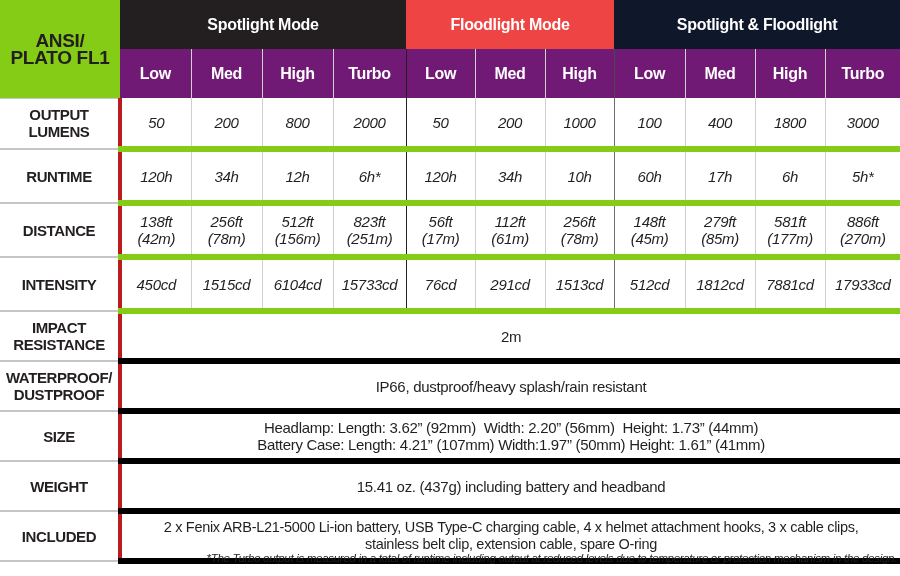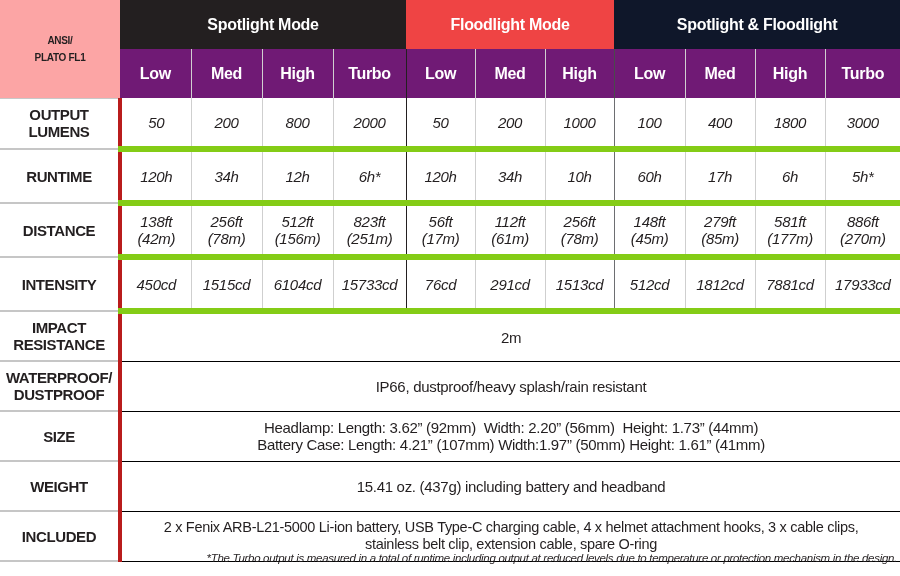--- a/index.html
+++ b/index.html
@@ -1,37 +1,37 @@
 <!DOCTYPE html>
 <html><head>
 <meta charset="utf-8">
 <style>
   html, body { margin:0; padding:0; background:#ffffff; }
   body { width:900px; height:576px; position:relative; overflow:hidden;
          font-family:"Liberation Sans", "DejaVu Sans", sans-serif; color:#231f20; }
   table { border-collapse:collapse; table-layout:fixed; position:absolute; left:0; top:0; width:900px; }
   td, th { padding:0; text-align:center; vertical-align:middle; }
-  .corner { background:#fca5a5; color:#231f20; font-weight:bold; font-size:10px; line-height:17px;
+  .corner { background:#84cc16; color:#231f20; font-weight:bold; font-size:19px; line-height:17px;
             letter-spacing:-0.3px; border-bottom:1px solid #c8c8c8; }
   .grp { color:#ffffff; font-weight:bold; font-size:16px; height:49px; letter-spacing:-0.3px;margin-left:18px; }
   .g-spot { background:#231f20; }
   .g-flood { background:#ef4444; }
   .g-both { background:#0f172a; }
   .sub { background:#701a75; color:#ffffff; font-weight:bold; font-size:16px; height:49px;
          border-left:1px solid #d0d0d0; letter-spacing:-0.3px; }
   .sub.first-spot { border-left:none; }
   .sub.divL { border-left:1.5px solid #231f20; }
   .sub.divL2 { border-left:1.5px solid #4a4a4c; }
   .rowlab { font-weight:bold; font-size:15px; line-height:17px; letter-spacing:-0.4px;
             border-bottom:2px solid #c6c6c6; border-right:4px solid #b91c1c; }
   .cell { font-size:15px; line-height:17px; letter-spacing:-0.3px; height:48px;
           border-bottom:6px solid #84cc16; border-left:1px solid #cfcfcf;font-style:italic; }
   .cell.divL { border-left:1.5px solid #231f20; }
   .cell.divL2 { border-left:1.5px solid #6d6e71; }
-  .span { font-size:15px; line-height:17px; letter-spacing:-0.3px; border-bottom:1px solid #000000; }
+  .span { font-size:15px; line-height:17px; letter-spacing:-0.3px; border-bottom:6px solid #000000; }
   .footnote { position:absolute; left:0; right:3px; top:552px; text-align:right; font-size:11.5px;
               letter-spacing:-0.3px; color:#231f20;font-style:italic; }
 </style>
 </head>
 <body>
 
 <table>
   <colgroup>
     <col style="width:120px">
     <col style="width:71px">

